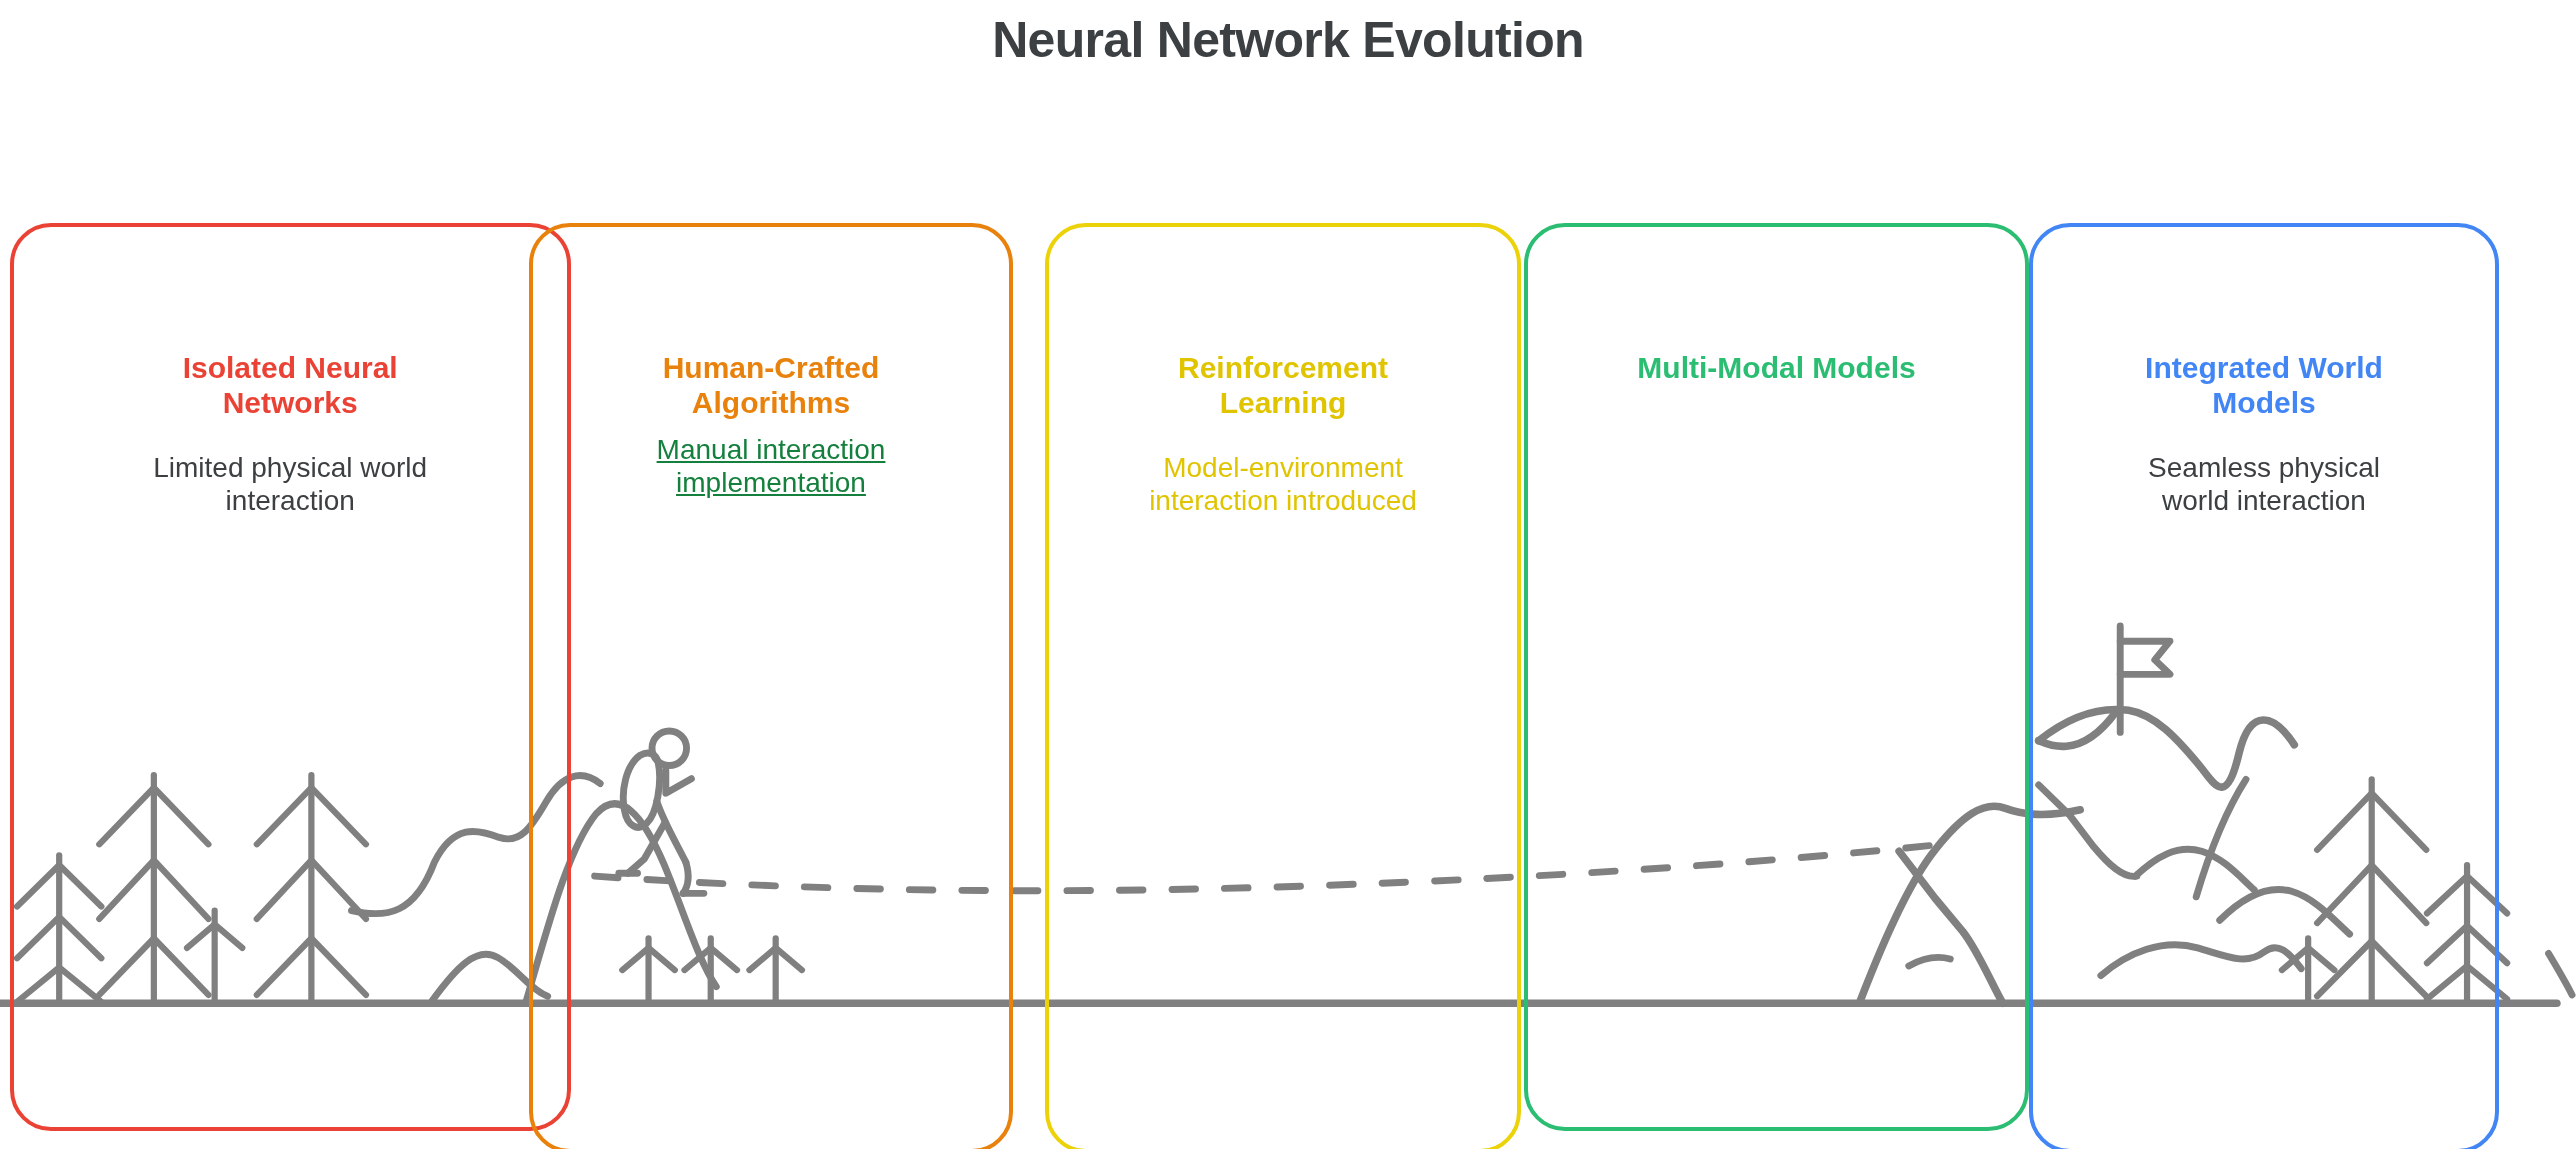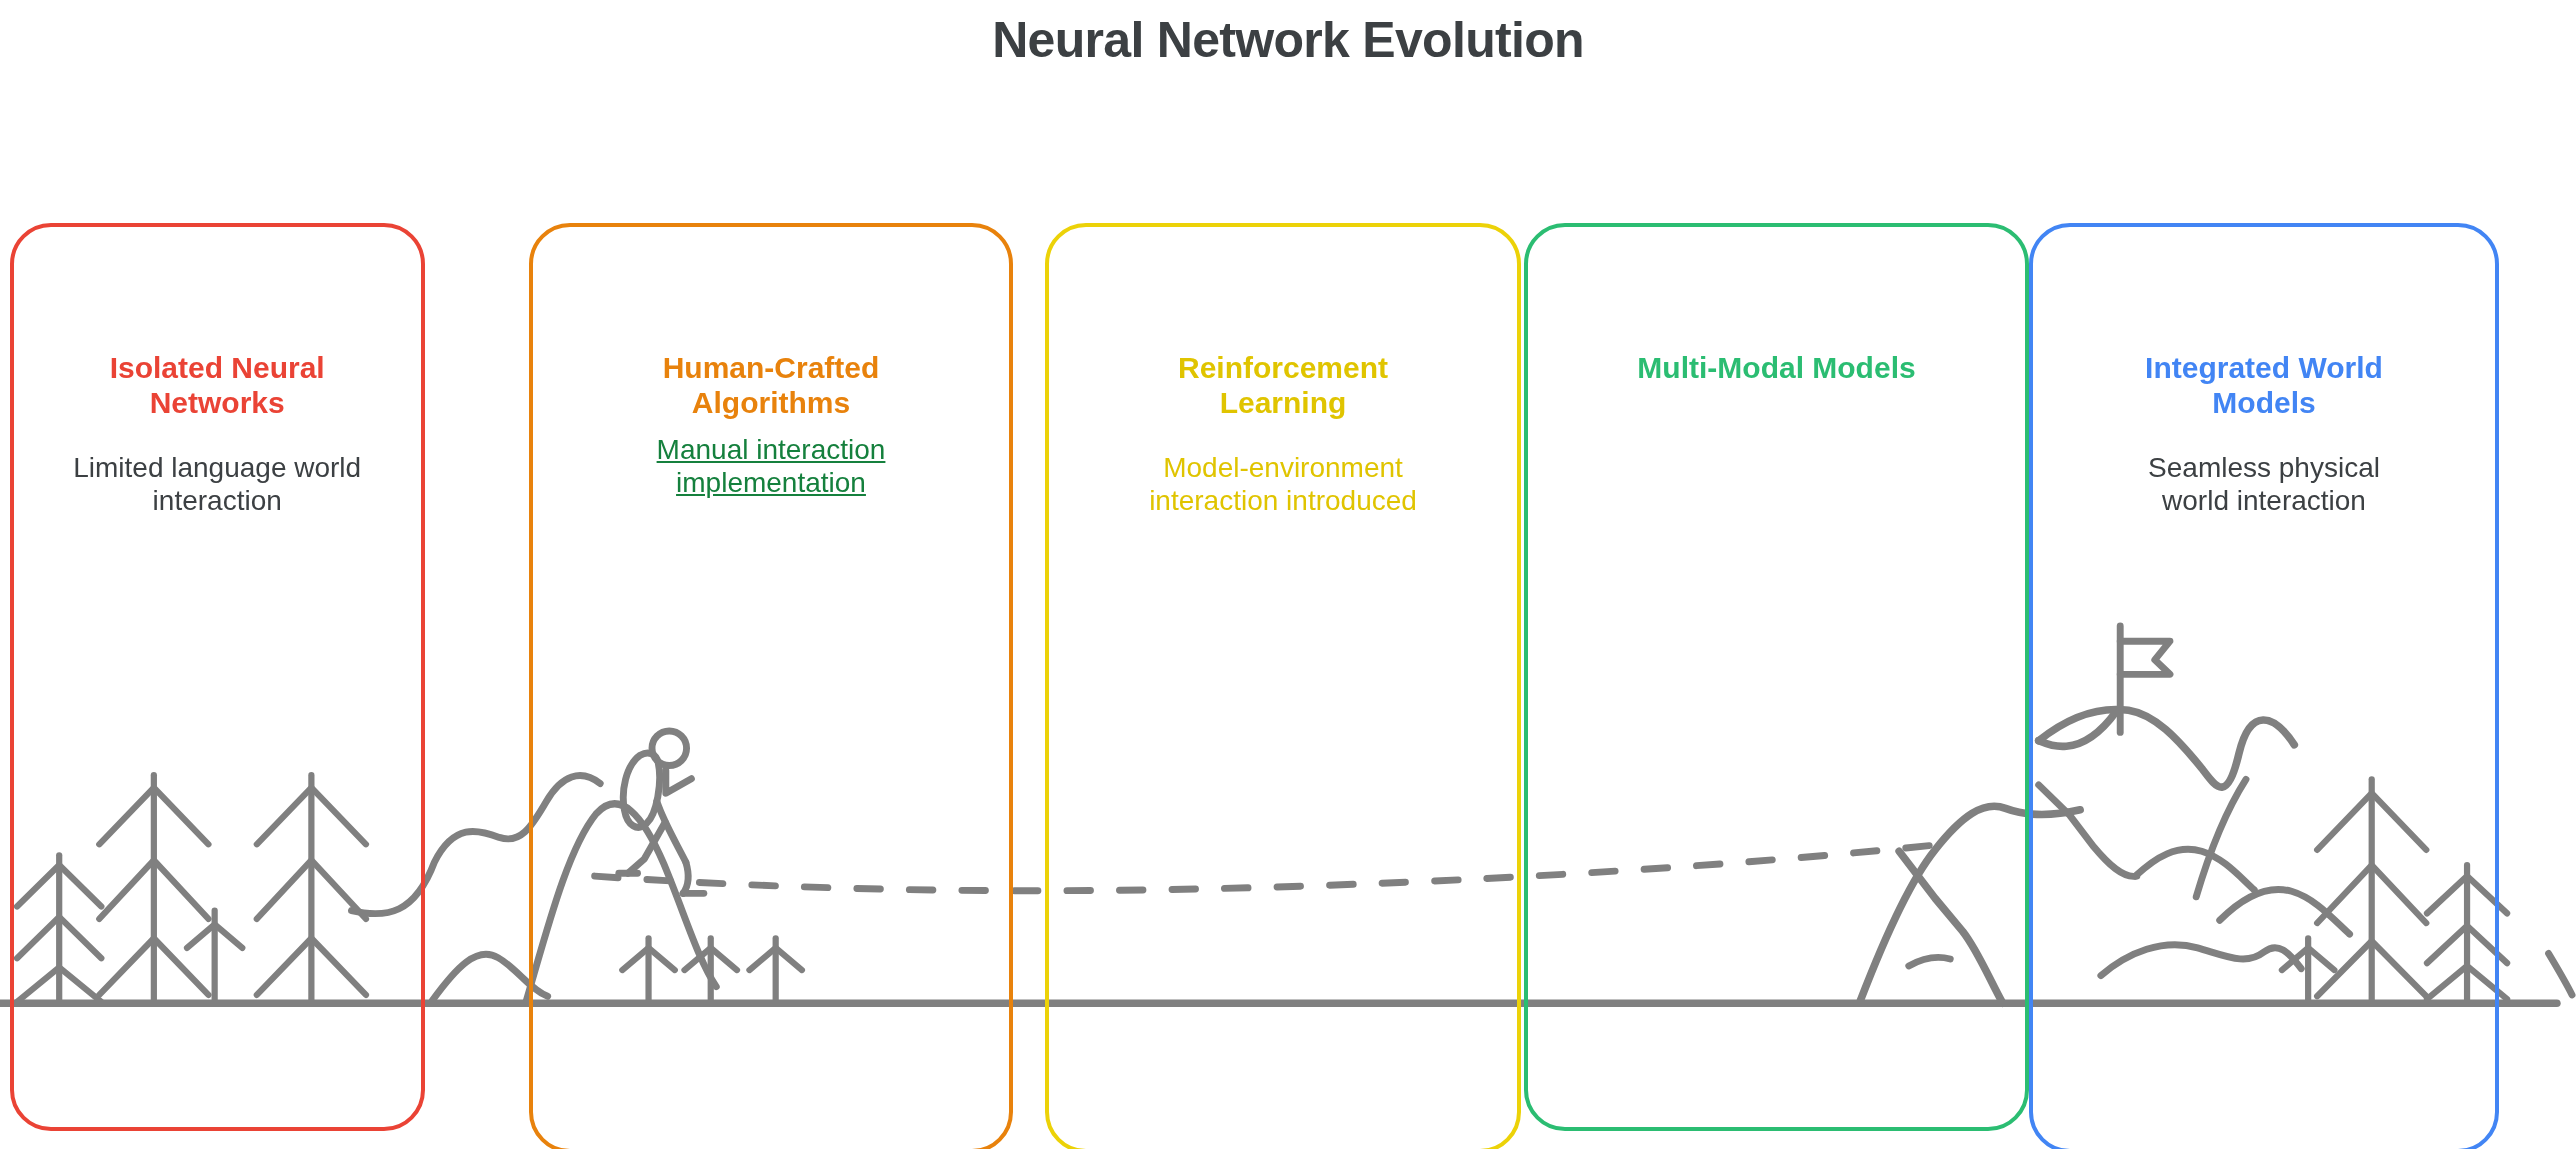--- a/index.html
+++ b/index.html
@@ -157,28 +157,28 @@
       <path d="M3570 1268 L3512 1322 M3570 1268 L3628 1322"></path>
       <path d="M3570 1340 L3512 1394 M3570 1340 L3628 1394"></path>
       <path d="M3570 1398 L3512 1446 M3570 1398 L3628 1446"></path>
     </g>
     <path stroke-width="10" d="M3688 1380 C 3700 1400, 3712 1420, 3722 1440"></path>
 
   </g>
 </svg>
 </div>
 
-<div class="panel" style="left: 9.7px; top: 223px; width: 415px; height: 908px; border-color: rgb(234, 67, 53);">
+<div class="panel" style="left: 9.7px; top: 223px; width: 561px; height: 908px; border-color: rgb(234, 67, 53);">
   <div class="panel-head" style="top:123px;">
     <div class="p-title" style="color: rgb(234, 67, 53);">
       <span>Isolated Neural</span><br>
       <span>Networks</span>
     </div>
     <div class="p-sub" style="margin-top: 30px; color: rgb(60, 64, 67);">
-      <span>Limited language world</span><br>
+      <span>Limited physical world</span><br>
       <span>interaction</span>
     </div>
   </div>
 </div>
 
 <div class="panel" style="left: 529px; top: 223px; width: 484px; height: 930px; border-color: rgb(232, 130, 12);">
   <div class="panel-head" style="top:123px;">
     <div class="p-title" style="color: rgb(232, 130, 12);">
       <span>Human-Crafted</span><br>
       <span>Algorithms</span>

